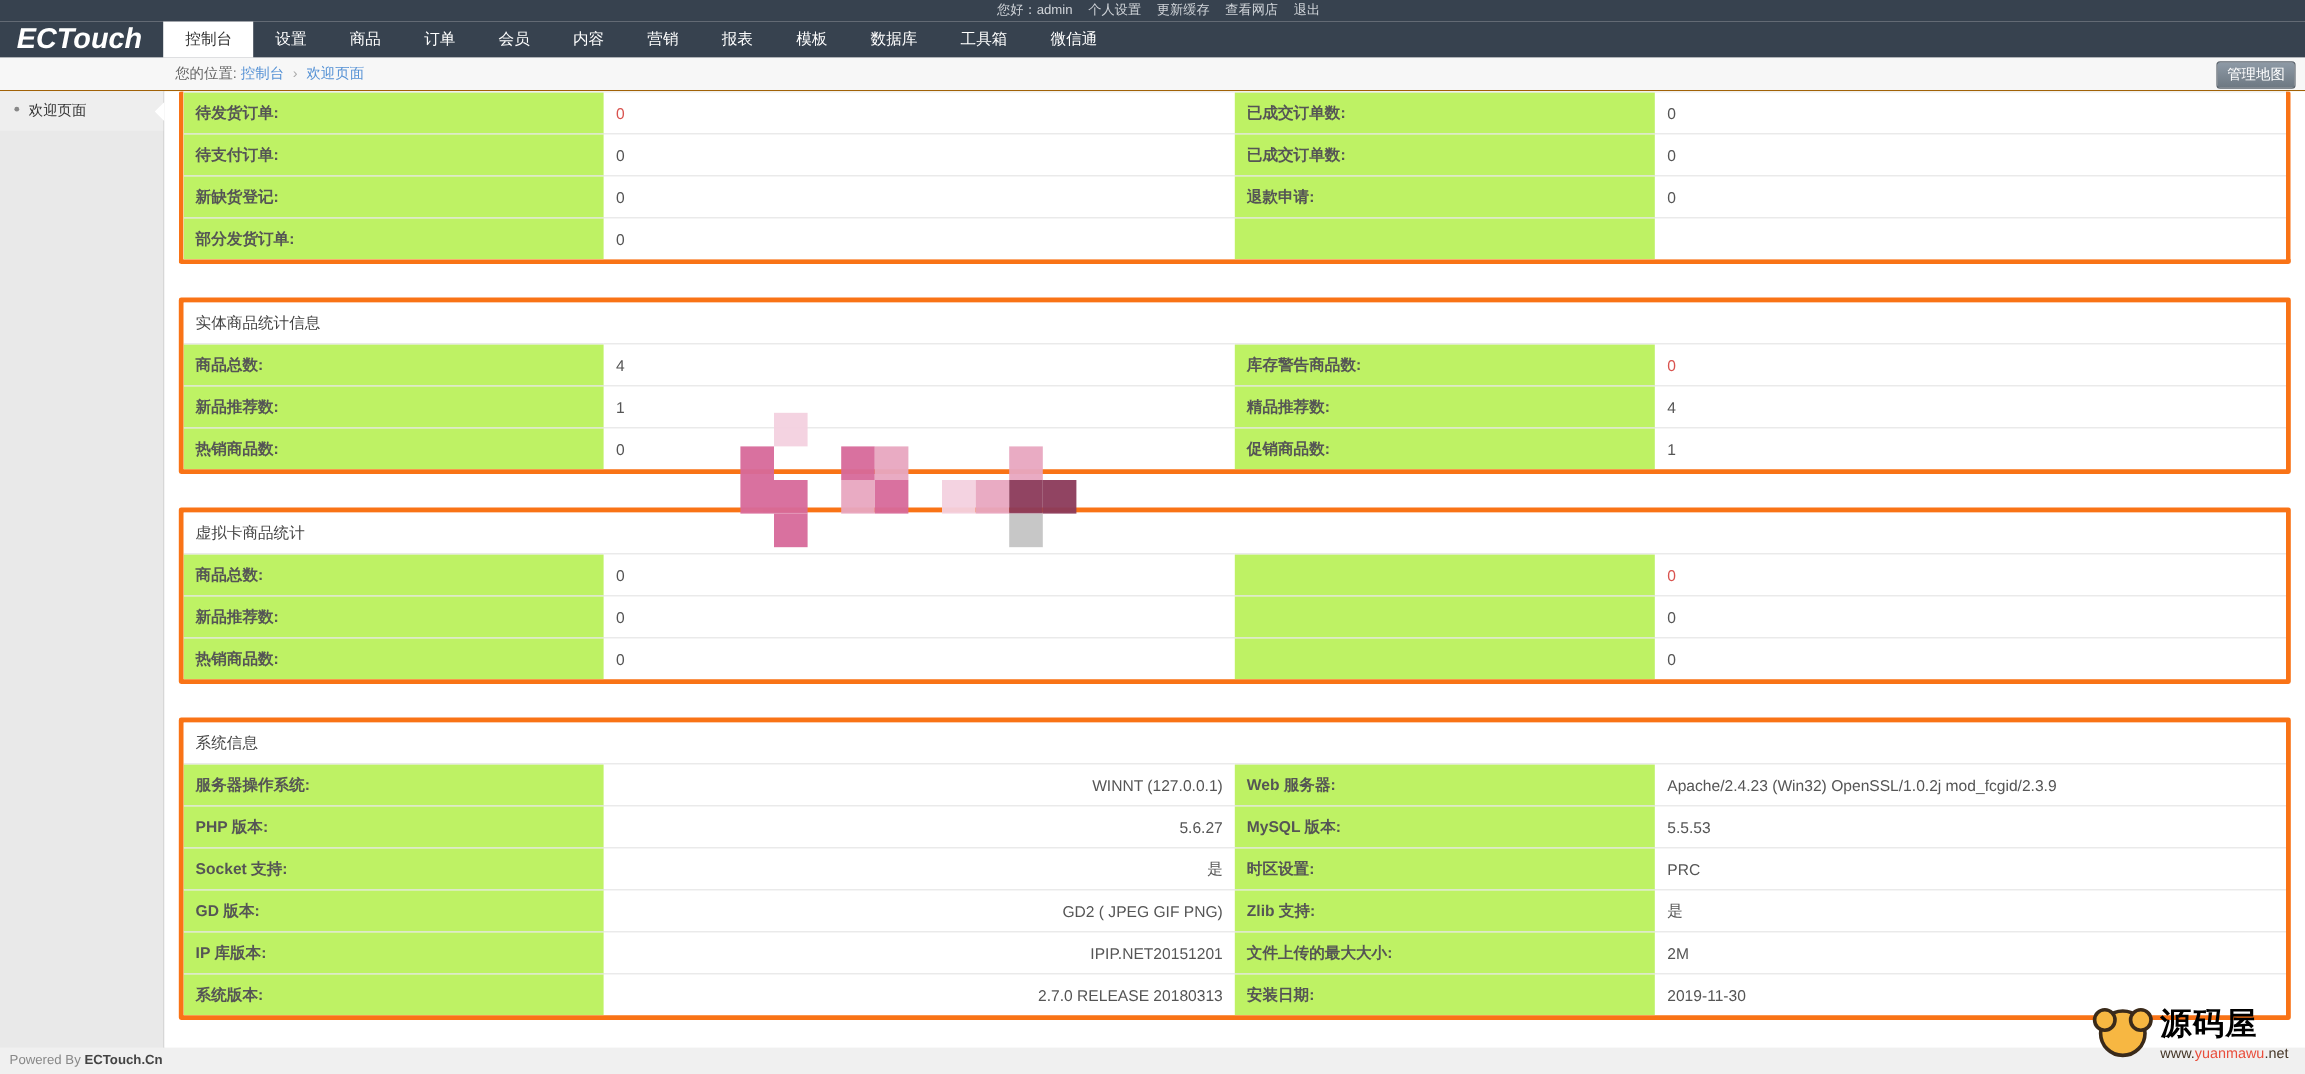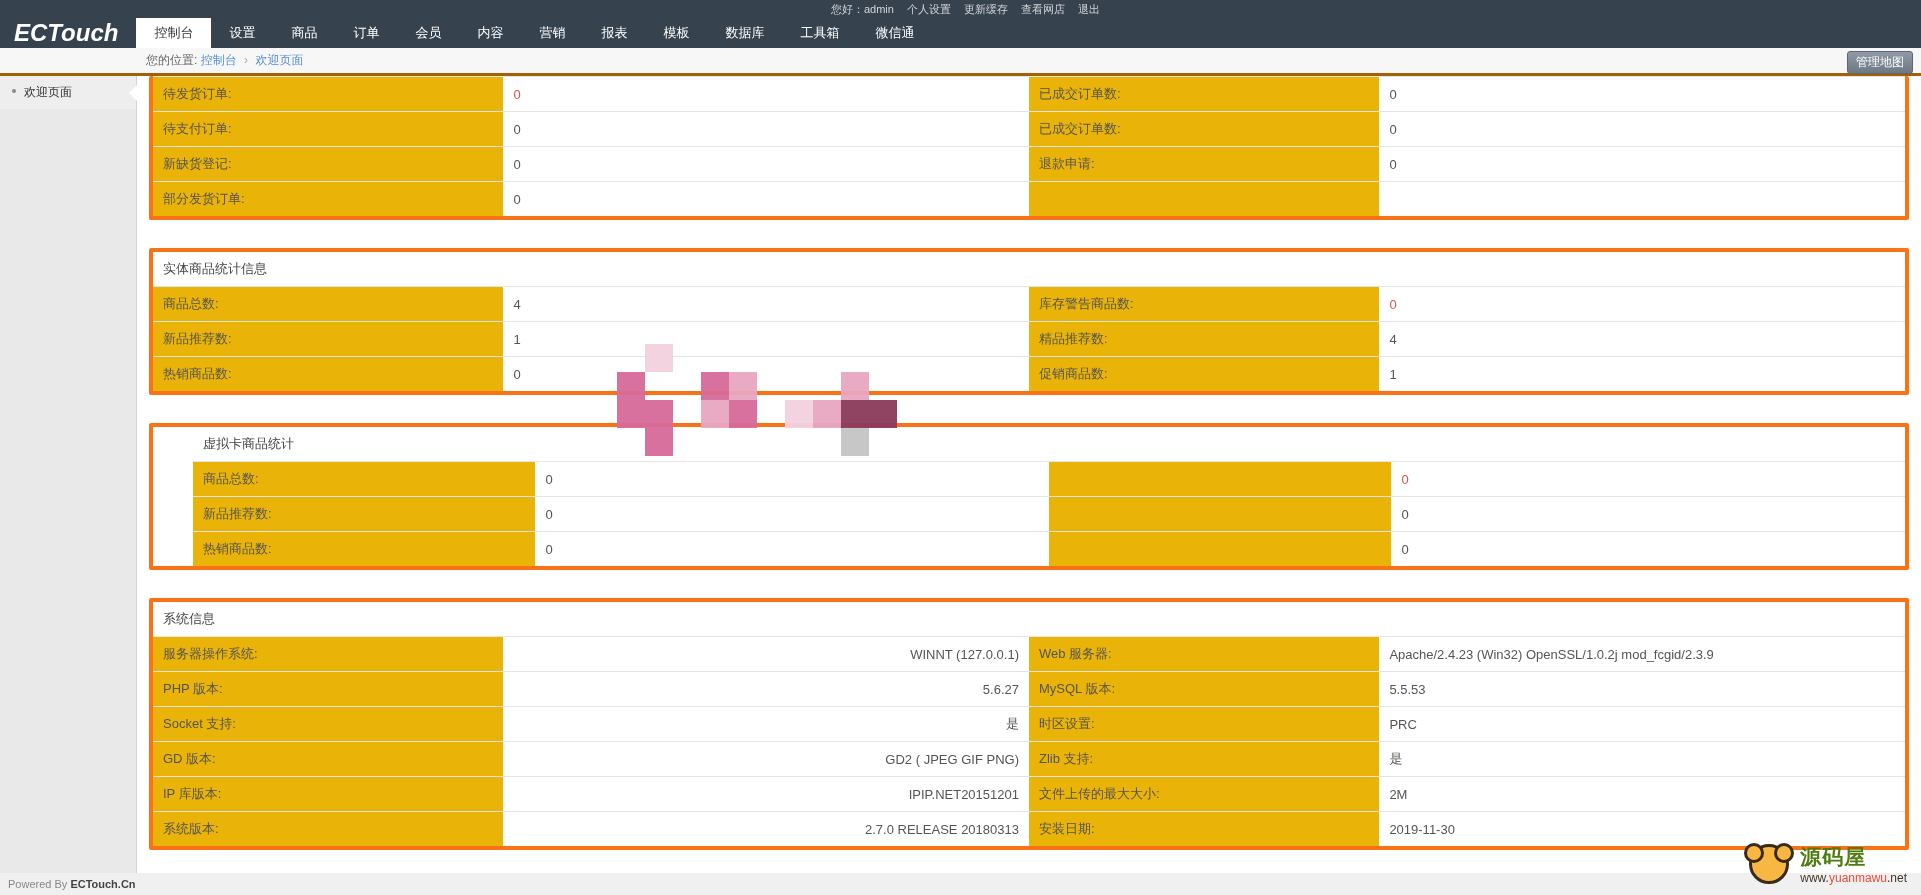--- a/index.html
+++ b/index.html
@@ -11,41 +11,41 @@
 .topbar span, .topbar a { color:#d0d4d9; margin-left:10px; cursor:pointer; }
 
 
 .nav { height:30px; background:#37424f; display:flex; align-items:center; padding:0 0 0 14px; }
 .logo { color:#fff; font-size:24px; font-weight:bold; font-style:italic; margin-right:18px; letter-spacing:0; }
 .nav-tabs { display:flex; height:30px; }
 .nav-tabs div { padding:0 18px; height:30px; line-height:30px; color:#fff; font-size:13px; cursor:pointer; }
 .nav-tabs div.active { background:#fff; color:#333; }
 
 
-.secondbar { height:28px; background:#f7f7f7; border-bottom:3px solid #a16207; display:flex; align-items:center; padding:0 10px 0 146px; position:relative; }
+.secondbar { height:28px; background:#f7f7f7; border-bottom:1px solid #a16207; display:flex; align-items:center; padding:0 10px 0 146px; position:relative; }
 .breadcrumb { font-size:12px; color:#666; }
 .breadcrumb .sep { color:#aaa; margin:0 4px; }
 .map-btn { position:absolute; right:8px; top:3px; background:linear-gradient(#8e9aa6,#6d7882); color:#fff; border:1px solid #5e6770; border-radius:3px; padding:2px 8px; font-size:12px; cursor:pointer; }
 
 
 .wrap { display:flex; height:calc(100vh - 18px - 30px - 28px - 22px); }
 .sidebar { width:137px; background:#e9e9e9; border-right:1px solid #d3d3d3; position:relative; }
 .side-item { padding:8px 10px 8px 24px; color:#333; position:relative; cursor:pointer; background:#e9e9e9; }
 .side-item.active { background:#eee; }
 .side-item.active::after { content:""; position:absolute; right:-1px; top:50%; margin-top:-8px; border:8px solid transparent; border-right-color:#fff; }
 .side-item::before { content:""; position:absolute; left:12px; top:13px; width:4px; height:4px; border-radius:50%; background:#888; }
 
 .main { flex:1; background:#fff; padding:0 12px 12px 12px; overflow-y:scroll; position:relative; }
 
 
 .panel { border:4px solid #f97316; border-radius:2px; margin-top:28px; overflow:hidden; }
 .panel-title { padding:8px 10px; color:#444; font-size:13px; background:#fff; }
 table { width:100%; border-collapse:collapse; }
 td { border-top:1px solid #e5e5e5; padding:8px 10px; font-size:13px; color:#555; vertical-align:middle; }
-td.label { width:20%; color:#555; background:#eab308; }
+td.label { width:20%; color:#555; background:#bef264;font-weight:bold; }
 td.value { width:30%; }
 td.value .red { color:#d9534f; }
 .two-col td:nth-child(1){width:20%;}
 .two-col td:nth-child(2){width:30%;}
 .two-col td:nth-child(3){width:20%;}
 .two-col td:nth-child(4){width:30%;}
 .sys-col td:nth-child(1){width:20%;}
 .sys-col td:nth-child(2){width:30%;text-align:right;}
 .sys-col td:nth-child(3){width:20%;}
 .sys-col td:nth-child(4){width:30%;}
@@ -59,21 +59,21 @@
 .pixel-wm { position:absolute; left:480px; top:268px; width:310px; height:110px; display:grid; grid-template-columns:repeat(10,28px); grid-template-rows:repeat(4,28px); gap:0; pointer-events:none; opacity:0.95; }
 .pixel-wm div { width:28px; height:28px; }
 .p1{background:#d86a9a;} .p2{background:#f4d1e0;} .p3{background:#e8a7c0;} .p4{background:#8c3b5a;} .p5{background:#c5c5c5;}
 
 
 .site-wm { position:fixed; right:14px; bottom:10px; text-align:left; color:#5d4b3b; }
 .site-wm .monkey { width:40px; height:40px; background:#f7b742; border:3px solid #3a2a1a; border-radius:50%; display:inline-block; vertical-align:middle; position:relative; }
 .site-wm .monkey::before, .site-wm .monkey::after { content:""; position:absolute; width:14px; height:14px; background:#f7b742; border:3px solid #3a2a1a; border-radius:50%; top:-4px; }
 .site-wm .monkey::before{left:-8px;} .site-wm .monkey::after{right:-8px;}
 .site-wm .txt { display:inline-block; vertical-align:middle; margin-left:8px; }
-.site-wm .cn { font-size:21px; font-weight:800; color:#4d7c0f; letter-spacing:1px; }
+.site-wm .cn { font-size:26px; font-weight:800; color:#000000; letter-spacing:1px; }
 .site-wm .en { font-size:12px; color:#443526; }
 .site-wm .en .red { color:#e94e3c; }
 
 
 .main::-webkit-scrollbar { width:14px; }
 .main::-webkit-scrollbar-track { background:#f4f4f4; }
 .main::-webkit-scrollbar-thumb { background:#c9c9c9; }
 </style>
 </head>
 <body>
@@ -173,21 +173,21 @@
         <tr>
           <td class="label">热销商品数:</td>
           <td class="value">0</td>
           <td class="label">促销商品数:</td>
           <td class="value">1</td>
         </tr>
       </tbody>
         </table>
     </div>
 
-    <div class="panel" style="position:relative;padding-left:40px;">
+    <div class="panel" style="position:relative;">
       <div class="panel-title">虚拟卡商品统计</div>
       <table class="two-col">
         <tbody>
             <tr>
           <td class="label">商品总数:</td>
           <td class="value">0</td>
           <td class="label"></td>
           <td class="value"><span class="red">0</span></td>
         </tr>
         <tr>

